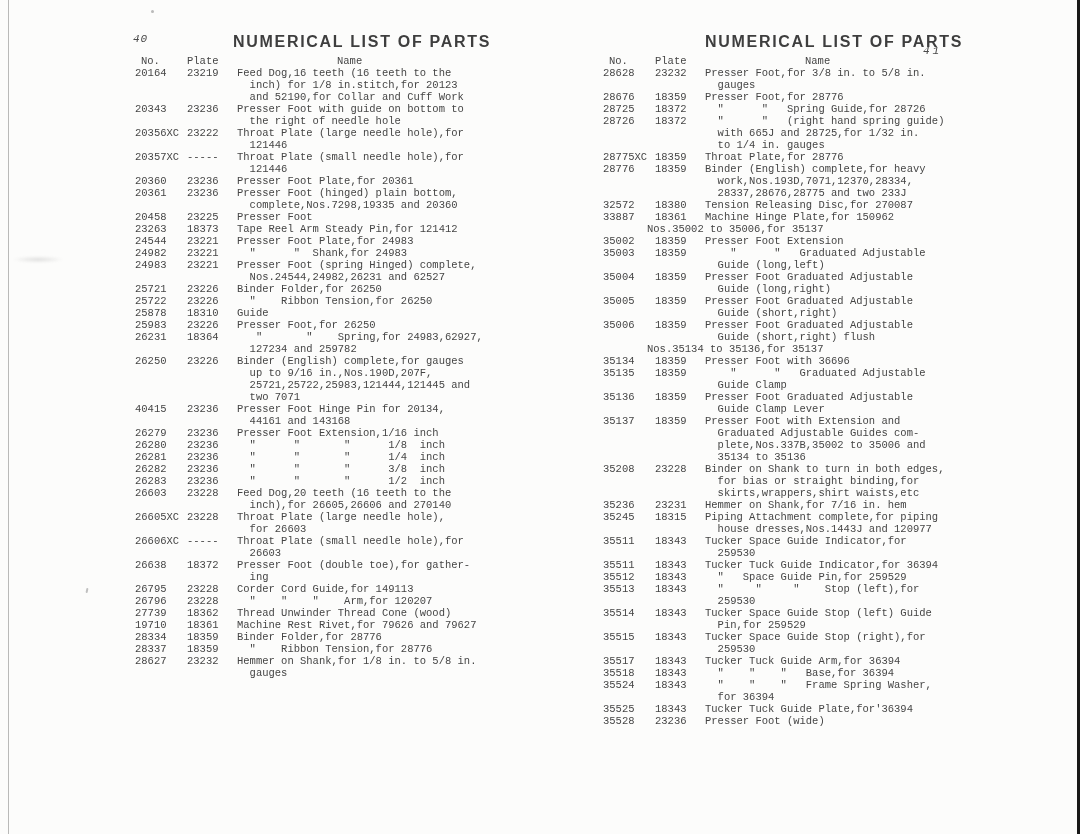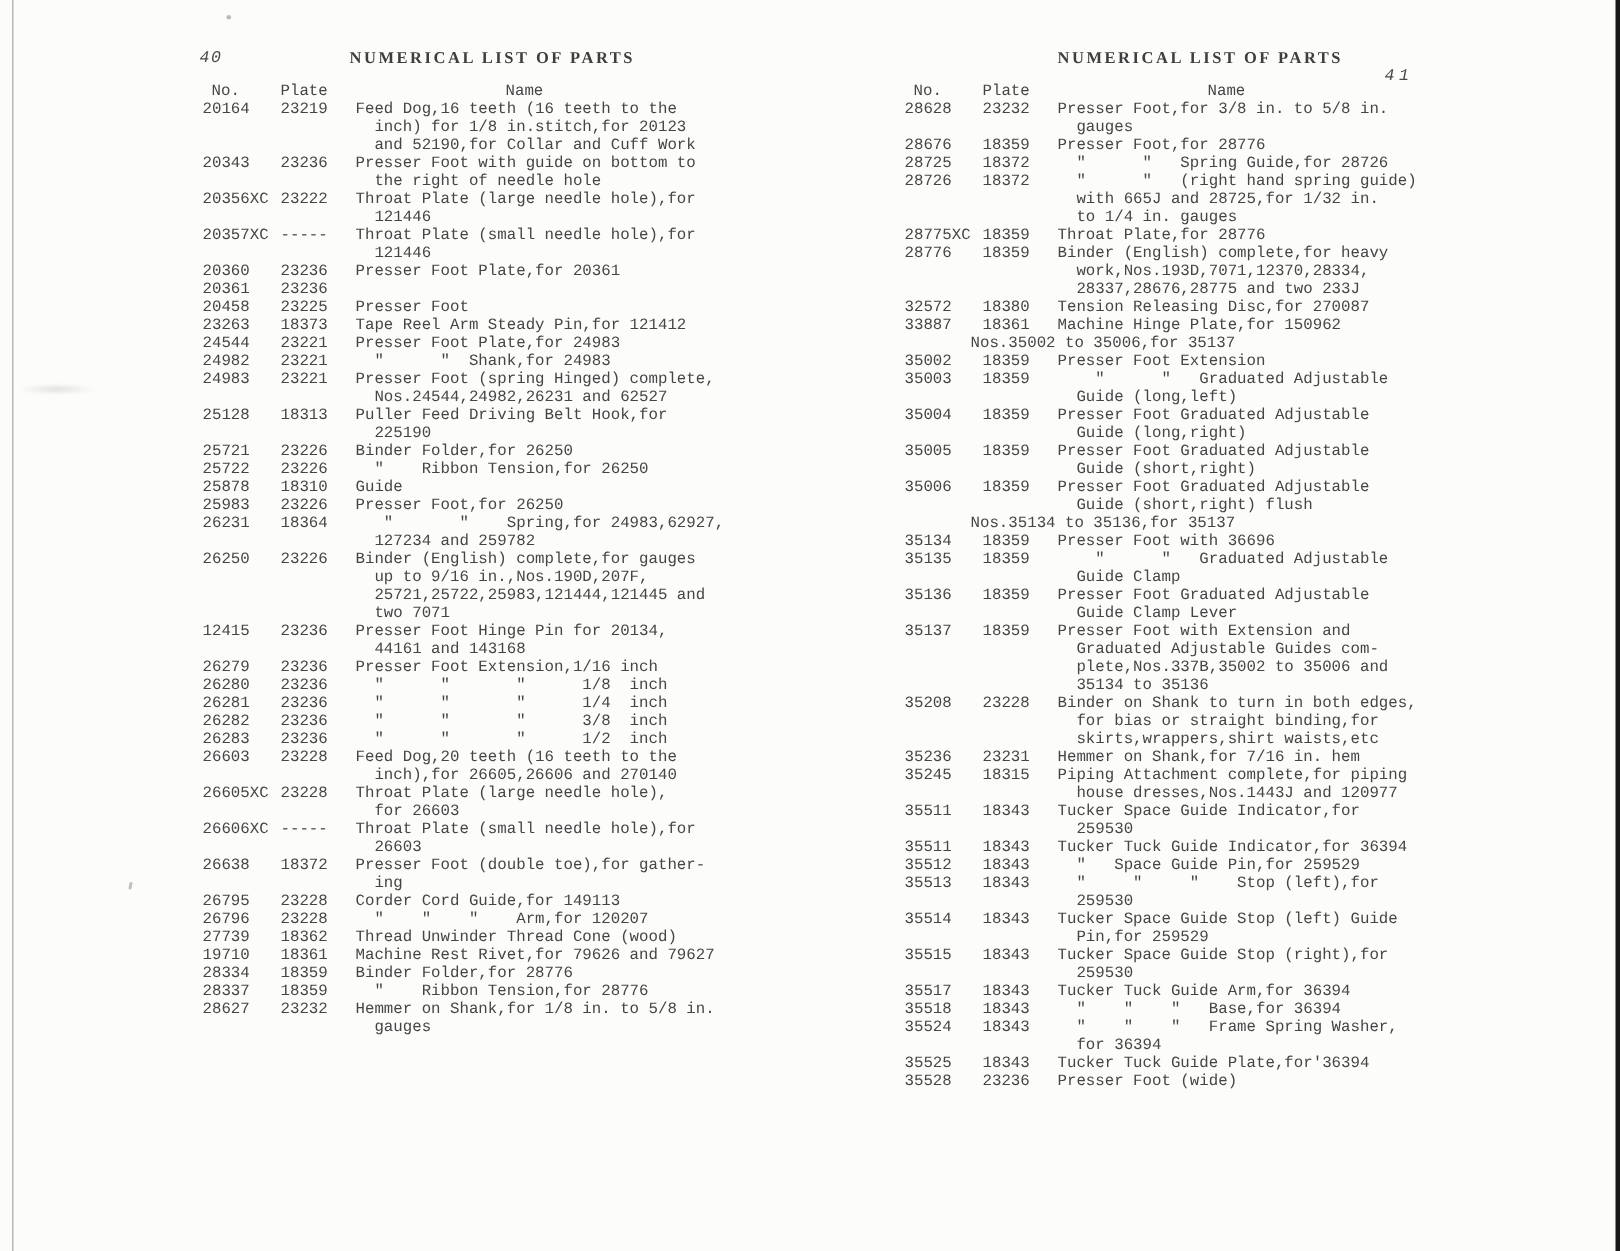--- a/index.html
+++ b/index.html
@@ -21,22 +21,22 @@
   
   .page{position:absolute;top:33px;width:445px;}
   .page-left{left:135px;}
   .page-right{left:603px;}
   .page-header{position:relative;height:22px;}
   .pagenum{position:absolute;top:0;font-size:11px;color:#4a4a4a;letter-spacing:1px;font-style:italic;}
   .page-left .pagenum{left:-2px;}
   .page-right .pagenum{left:320px;letter-spacing:3px;margin-top:12px;}
   .title{
     position:absolute;top:0;
-    font-family:Liberation Serif, serif;
-    font-size:11px;font-weight:700;letter-spacing:1.7px;color:#3e3e3e;
+    font-family:Liberation Sans, sans-serif;
+    font-size:16px;font-weight:700;letter-spacing:1.7px;color:#3e3e3e;
   }
   .page-left .title{left:98px;}
   .page-right .title{left:102px;}
 
   
   .rows{font-size:10.5px;line-height:12px;}
   .row{display:flex;align-items:flex-start;}
   .no{width:52px;white-space:pre;flex:0 0 52px;}
   .plate{width:50px;white-space:pre;flex:0 0 50px;}
   .name{white-space:pre;}
@@ -91,20 +91,22 @@
   121446</span>
       </div>
       <div class="row">
         <span class="no">20360</span>
         <span class="plate">23236</span>
         <span class="name">Presser Foot Plate,for 20361</span>
       </div>
       <div class="row">
         <span class="no">20361</span>
         <span class="plate">23236</span>
+        <span class="name">Presser Foot (hinged) plain bottom,
+  complete,Nos.7298,19335 and 20360</span>
       </div>
       <div class="row">
         <span class="no">20458</span>
         <span class="plate">23225</span>
         <span class="name">Presser Foot</span>
       </div>
       <div class="row">
         <span class="no">23263</span>
         <span class="plate">18373</span>
         <span class="name">Tape Reel Arm Steady Pin,for 121412</span>
@@ -117,26 +119,20 @@
       <div class="row">
         <span class="no">24982</span>
         <span class="plate">23221</span>
         <span class="name">  "      "  Shank,for 24983</span>
       </div>
       <div class="row">
         <span class="no">24983</span>
         <span class="plate">23221</span>
         <span class="name">Presser Foot (spring Hinged) complete,
   Nos.24544,24982,26231 and 62527</span>
-      </div>
-      <div class="row">
-        <span class="no">25128</span>
-        <span class="plate">18313</span>
-        <span class="name">Puller Feed Driving Belt Hook,for
-  225190</span>
       </div>
       <div class="row">
         <span class="no">25721</span>
         <span class="plate">23226</span>
         <span class="name">Binder Folder,for 26250</span>
       </div>
       <div class="row">
         <span class="no">25722</span>
         <span class="plate">23226</span>
         <span class="name">  "    Ribbon Tension,for 26250</span>
@@ -159,21 +155,21 @@
       </div>
       <div class="row">
         <span class="no">26250</span>
         <span class="plate">23226</span>
         <span class="name">Binder (English) complete,for gauges
   up to 9/16 in.,Nos.190D,207F,
   25721,25722,25983,121444,121445 and
   two 7071</span>
       </div>
       <div class="row">
-        <span class="no">12415</span>
+        <span class="no">40415</span>
         <span class="plate">23236</span>
         <span class="name">Presser Foot Hinge Pin for 20134,
   44161 and 143168</span>
       </div>
       <div class="row">
         <span class="no">26279</span>
         <span class="plate">23236</span>
         <span class="name">Presser Foot Extension,1/16 inch</span>
       </div>
       <div class="row">

